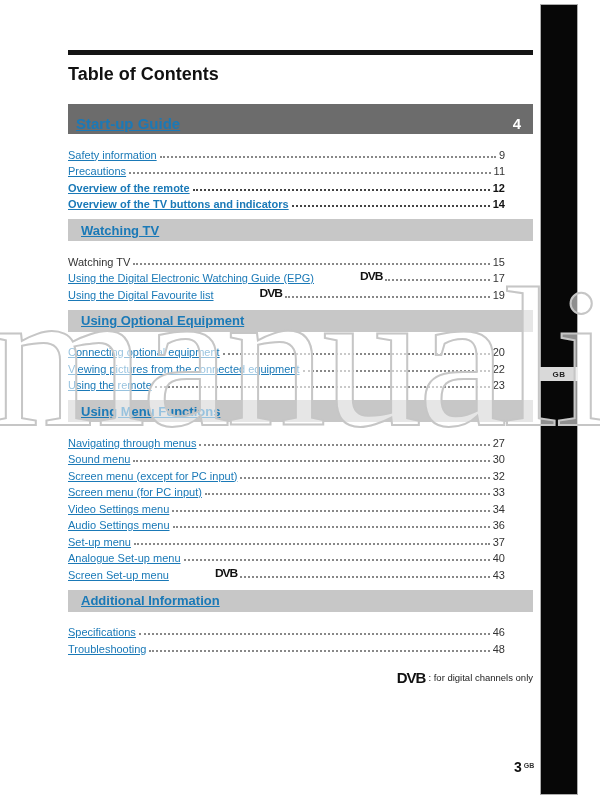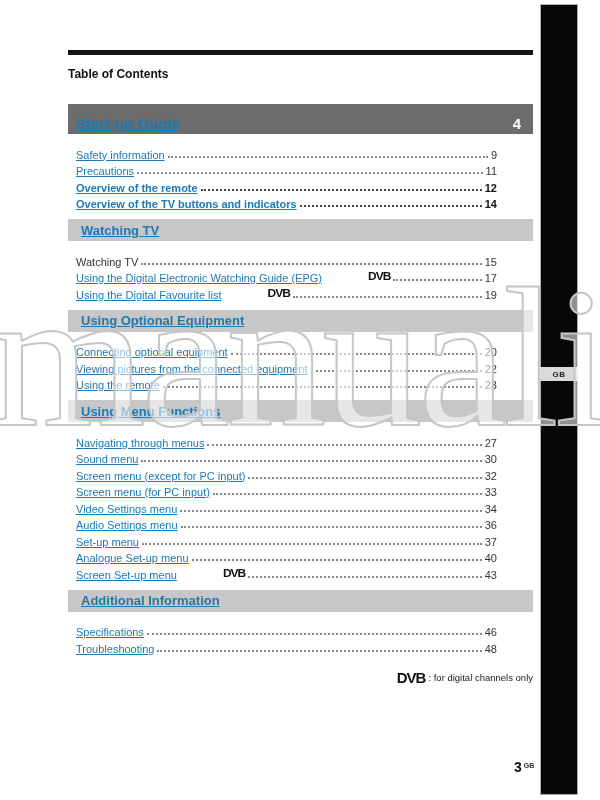--- a/index.html
+++ b/index.html
@@ -25,31 +25,31 @@
     font-family:"Liberation Serif", serif; font-size:200px; line-height:1;
     letter-spacing:-4px; color:rgba(255,255,255,0.55);
     -webkit-text-stroke:2px #c6c6c6;
     pointer-events:none; white-space:nowrap;
   }
   @supports not (-webkit-text-stroke: 1px #000) {
     .watermark { color:#e3e3e3; }
   }
   .content { position:absolute; left:68px; top:0; width:465px; z-index:20; }
   .top-rule { margin-top:50px; height:5px; background:#141414; }
-  .page-title { font-size:12px; font-weight:bold; color:#111; margin-top:8px; line-height:22px; }
+  .page-title { font-size:18px; font-weight:bold; color:#111; margin-top:8px; line-height:22px; }
   .main-bar {
     margin-top:19px; height:30px; background:#6c6c6c;
     display:flex; align-items:center; justify-content:space-between;
     padding:8px 12px 0 8px;
   }
   .main-bar-label {
     font-size:15px; font-weight:bold; color:#1a79b7; text-decoration:underline;
   }
   .main-bar-page { font-size:15px; font-weight:bold; color:#ffffff; }
-  .rows { margin:10px 8px 9px; }
+  .rows { margin:10px 0 9px; }
   .row { display:flex; align-items:flex-end; height:16.5px; font-size:11px; padding-right:28px; }
   .row .lbl { color:#333; white-space:nowrap; }
   .row .lbl.link { color:#1a79b7; text-decoration:underline; }
   .row.bold .lbl { font-weight:bold; }
   .dots { flex:1; border-bottom:2px dotted #888; margin:0 3px 3px 3px; min-width:10px; }
   .row.bold .dots { border-bottom-color:#444; }
   .num { color:#333; font-size:11px; }
   .row.bold .num { font-weight:bold; color:#111; }
   .sub-bar {
     height:22px; background:#c7c7c7; display:flex; align-items:center; padding-left:13px;

